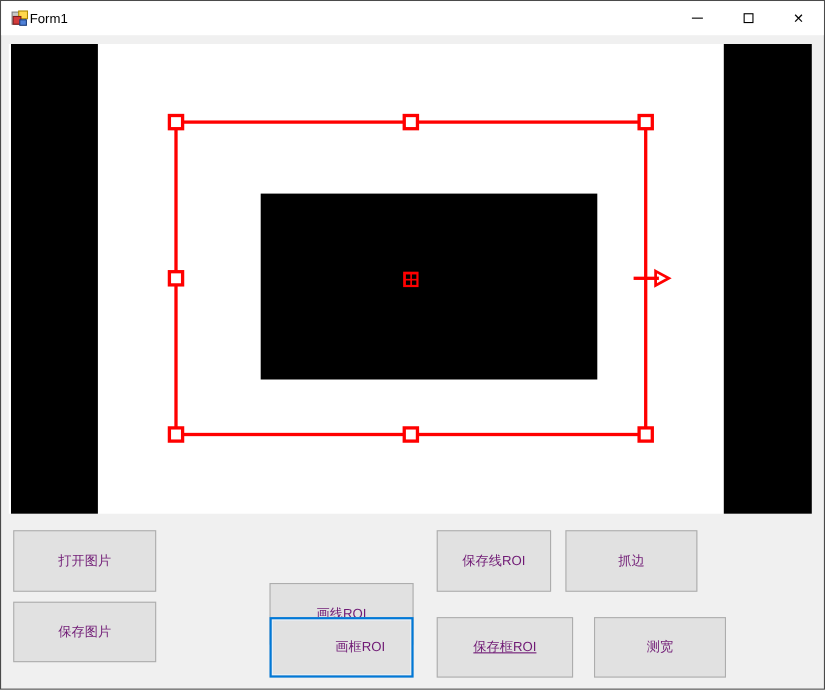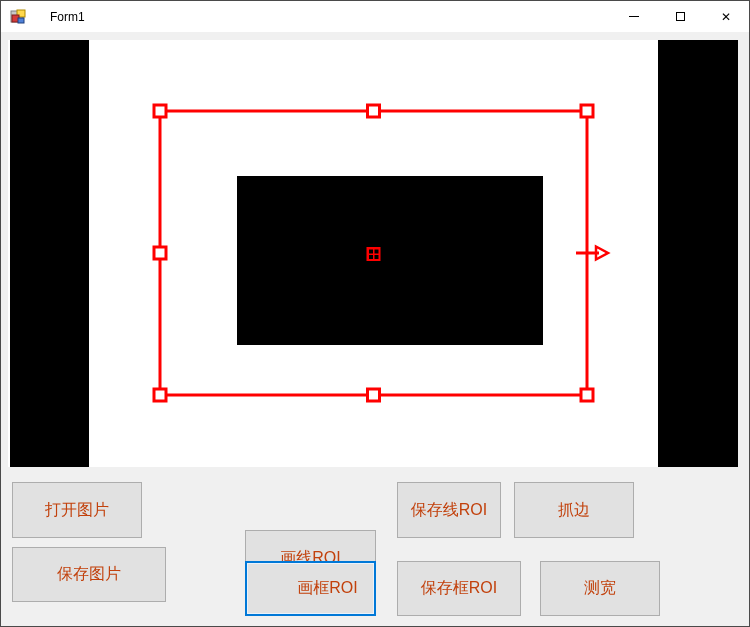--- a/index.html
+++ b/index.html
@@ -10,21 +10,21 @@
     font-family:"Liberation Sans",sans-serif;
     overflow:hidden;
   }
   
   #titlebar{
     position:absolute;left:0;top:0;width:748px;height:31px;
     background:#ffffff;display:flex;align-items:center;
   }
   #titlebar .app-icon{width:16px;height:16px;margin-left:9px;flex:0 0 auto;}
   #titlebar .title{
-    margin-left:24px;font-size:12px;color:#000;flex:1 1 auto;
+    margin-left:1px;font-size:12px;color:#000;flex:1 1 auto;
     white-space:nowrap;
   }
   .caption-btn{
     width:46px;height:31px;display:flex;align-items:center;justify-content:center;
     flex:0 0 auto;cursor:default;
   }
   .glyph-min{width:10px;height:1px;background:#000;}
   .glyph-max{width:9px;height:9px;border:1px solid #000;background:transparent;}
   .glyph-close{font-size:12px;color:#000;line-height:1;}
   
@@ -33,32 +33,32 @@
     background:#ffffff;
   }
   .bar-black{position:absolute;top:0;height:427px;background:#000;}
   #bar-left{left:2px;width:79px;}
   #bar-right{left:650px;width:80px;}
   #center-rect{position:absolute;left:229px;top:136px;width:306px;height:169px;background:#000;}
   #roi-svg{position:absolute;left:0;top:0;width:730px;height:427px;}
   
   .btn{
     position:absolute;background:#e1e1e1;border:1px solid #adadad;
-    font-family:"Liberation Sans",sans-serif;font-size:16px;color:#c2410c;
+    font-family:"Liberation Sans",sans-serif;font-size:12px;color:#701a75;
     display:flex;align-items:center;justify-content:center;
     padding:0;cursor:default;
   }
   .btn.focused{border:2px solid #0078d7;box-shadow:inset 0 0 0 1px #e9f2fb;}
   #btn-open   {left:11px; top:481px;width:130px;height:56px;}
-  #btn-saveimg{left:11px; top:546px;width:154px;height:55px;}
+  #btn-saveimg{left:11px; top:546px;width:130px;height:55px;}
   #btn-lineroi{left:244px;top:481px;width:131px;height:56px;margin-top:48px;}
   #btn-savline{left:396px;top:481px;width:104px;height:56px;}
   #btn-grab   {left:513px;top:481px;width:120px;height:56px;}
   #btn-boxroi {left:244px;top:560px;width:131px;height:55px;padding-left:34px;}
-  #btn-savbox {left:396px;top:560px;width:124px;height:55px;}
+  #btn-savbox {left:396px;top:560px;width:124px;height:55px;text-decoration:underline;}
   #btn-width  {left:539px;top:560px;width:120px;height:55px;font-family:Liberation Serif, serif;}
 </style>
 </head>
 <body>
 
 <div id="window">
 
   <div id="titlebar">
     <svg class="app-icon" viewBox="0 0 16 16">
       <rect x="1" y="2" width="12" height="11" fill="#c8c8c8" stroke="#808080" stroke-width="1"></rect>

